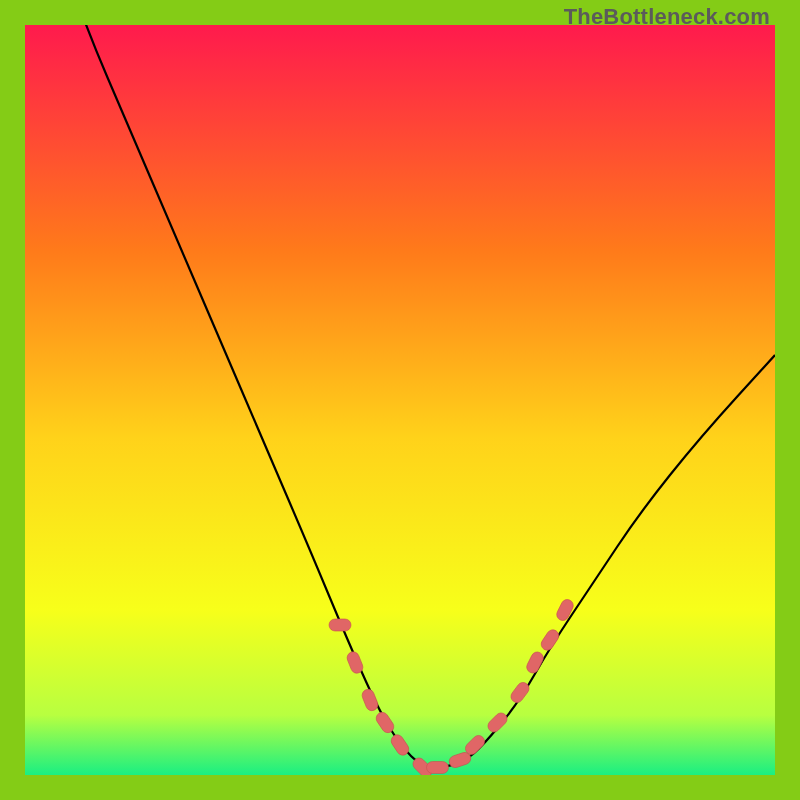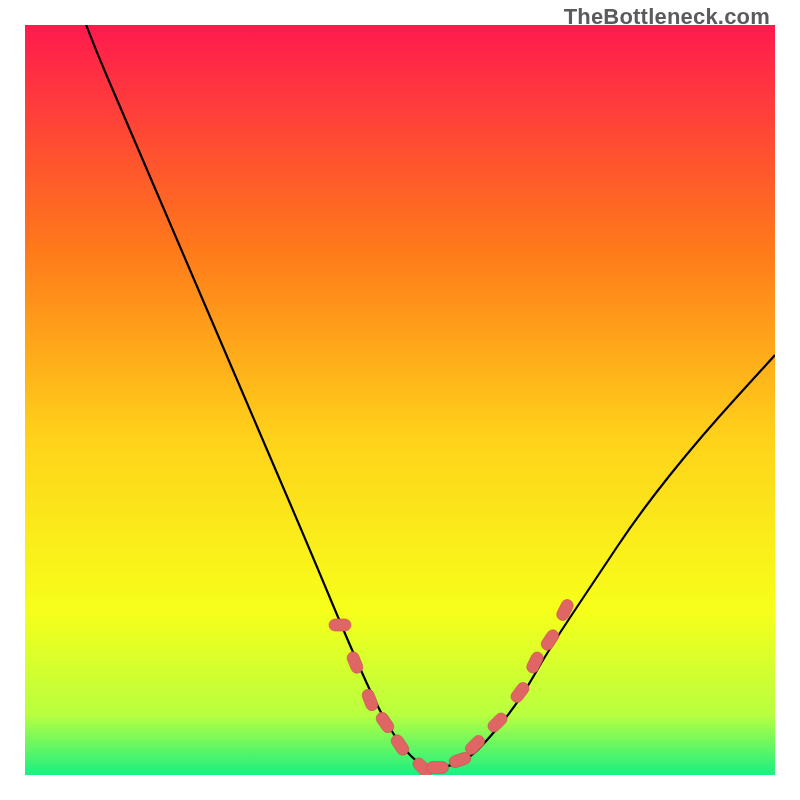--- a/index.html
+++ b/index.html
@@ -10,21 +10,21 @@
     background: #000;
     font-family: Arial, Helvetica, sans-serif;
     overflow: hidden;
   }
   .frame {
     position: absolute;
     left: 0;
     top: 0;
     width: 800px;
     height: 800px;
-    background: #ffffff;
+    background: #84cc16;
   }
   .plot {
     position: absolute;
     left: 25px;
     top: 25px;
     width: 750px;
     height: 750px;
     
   }
   .watermark {

